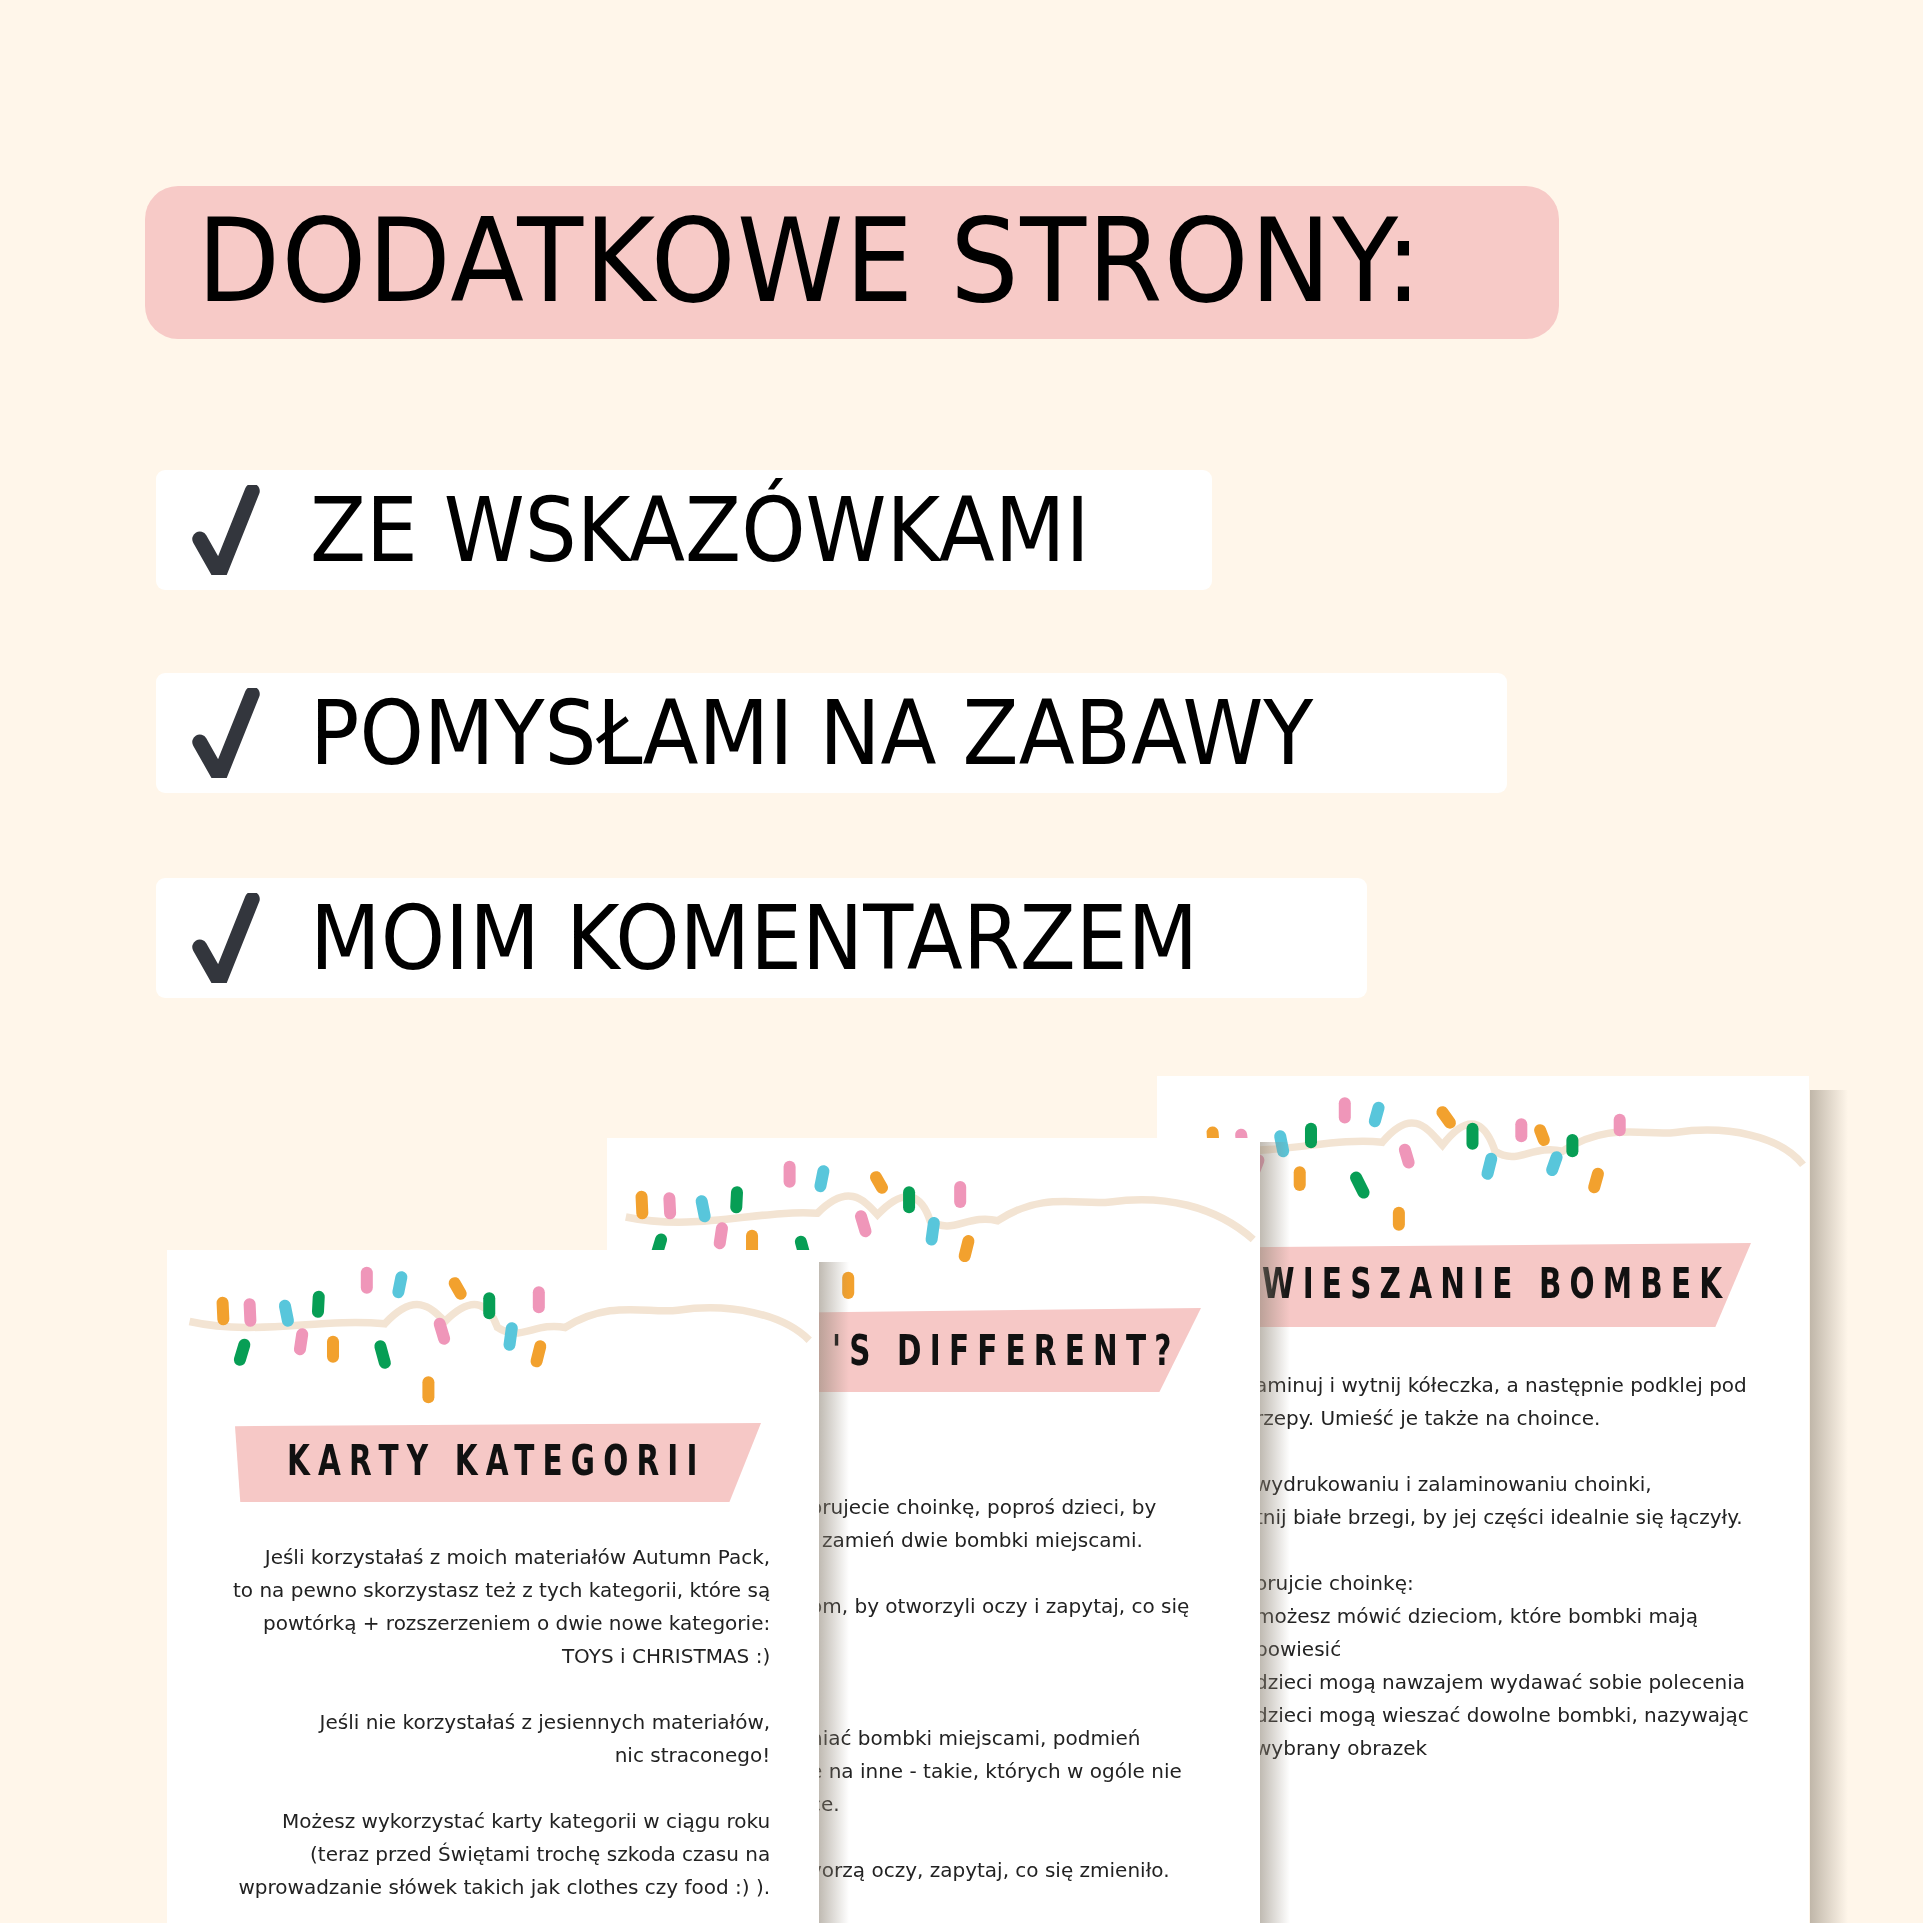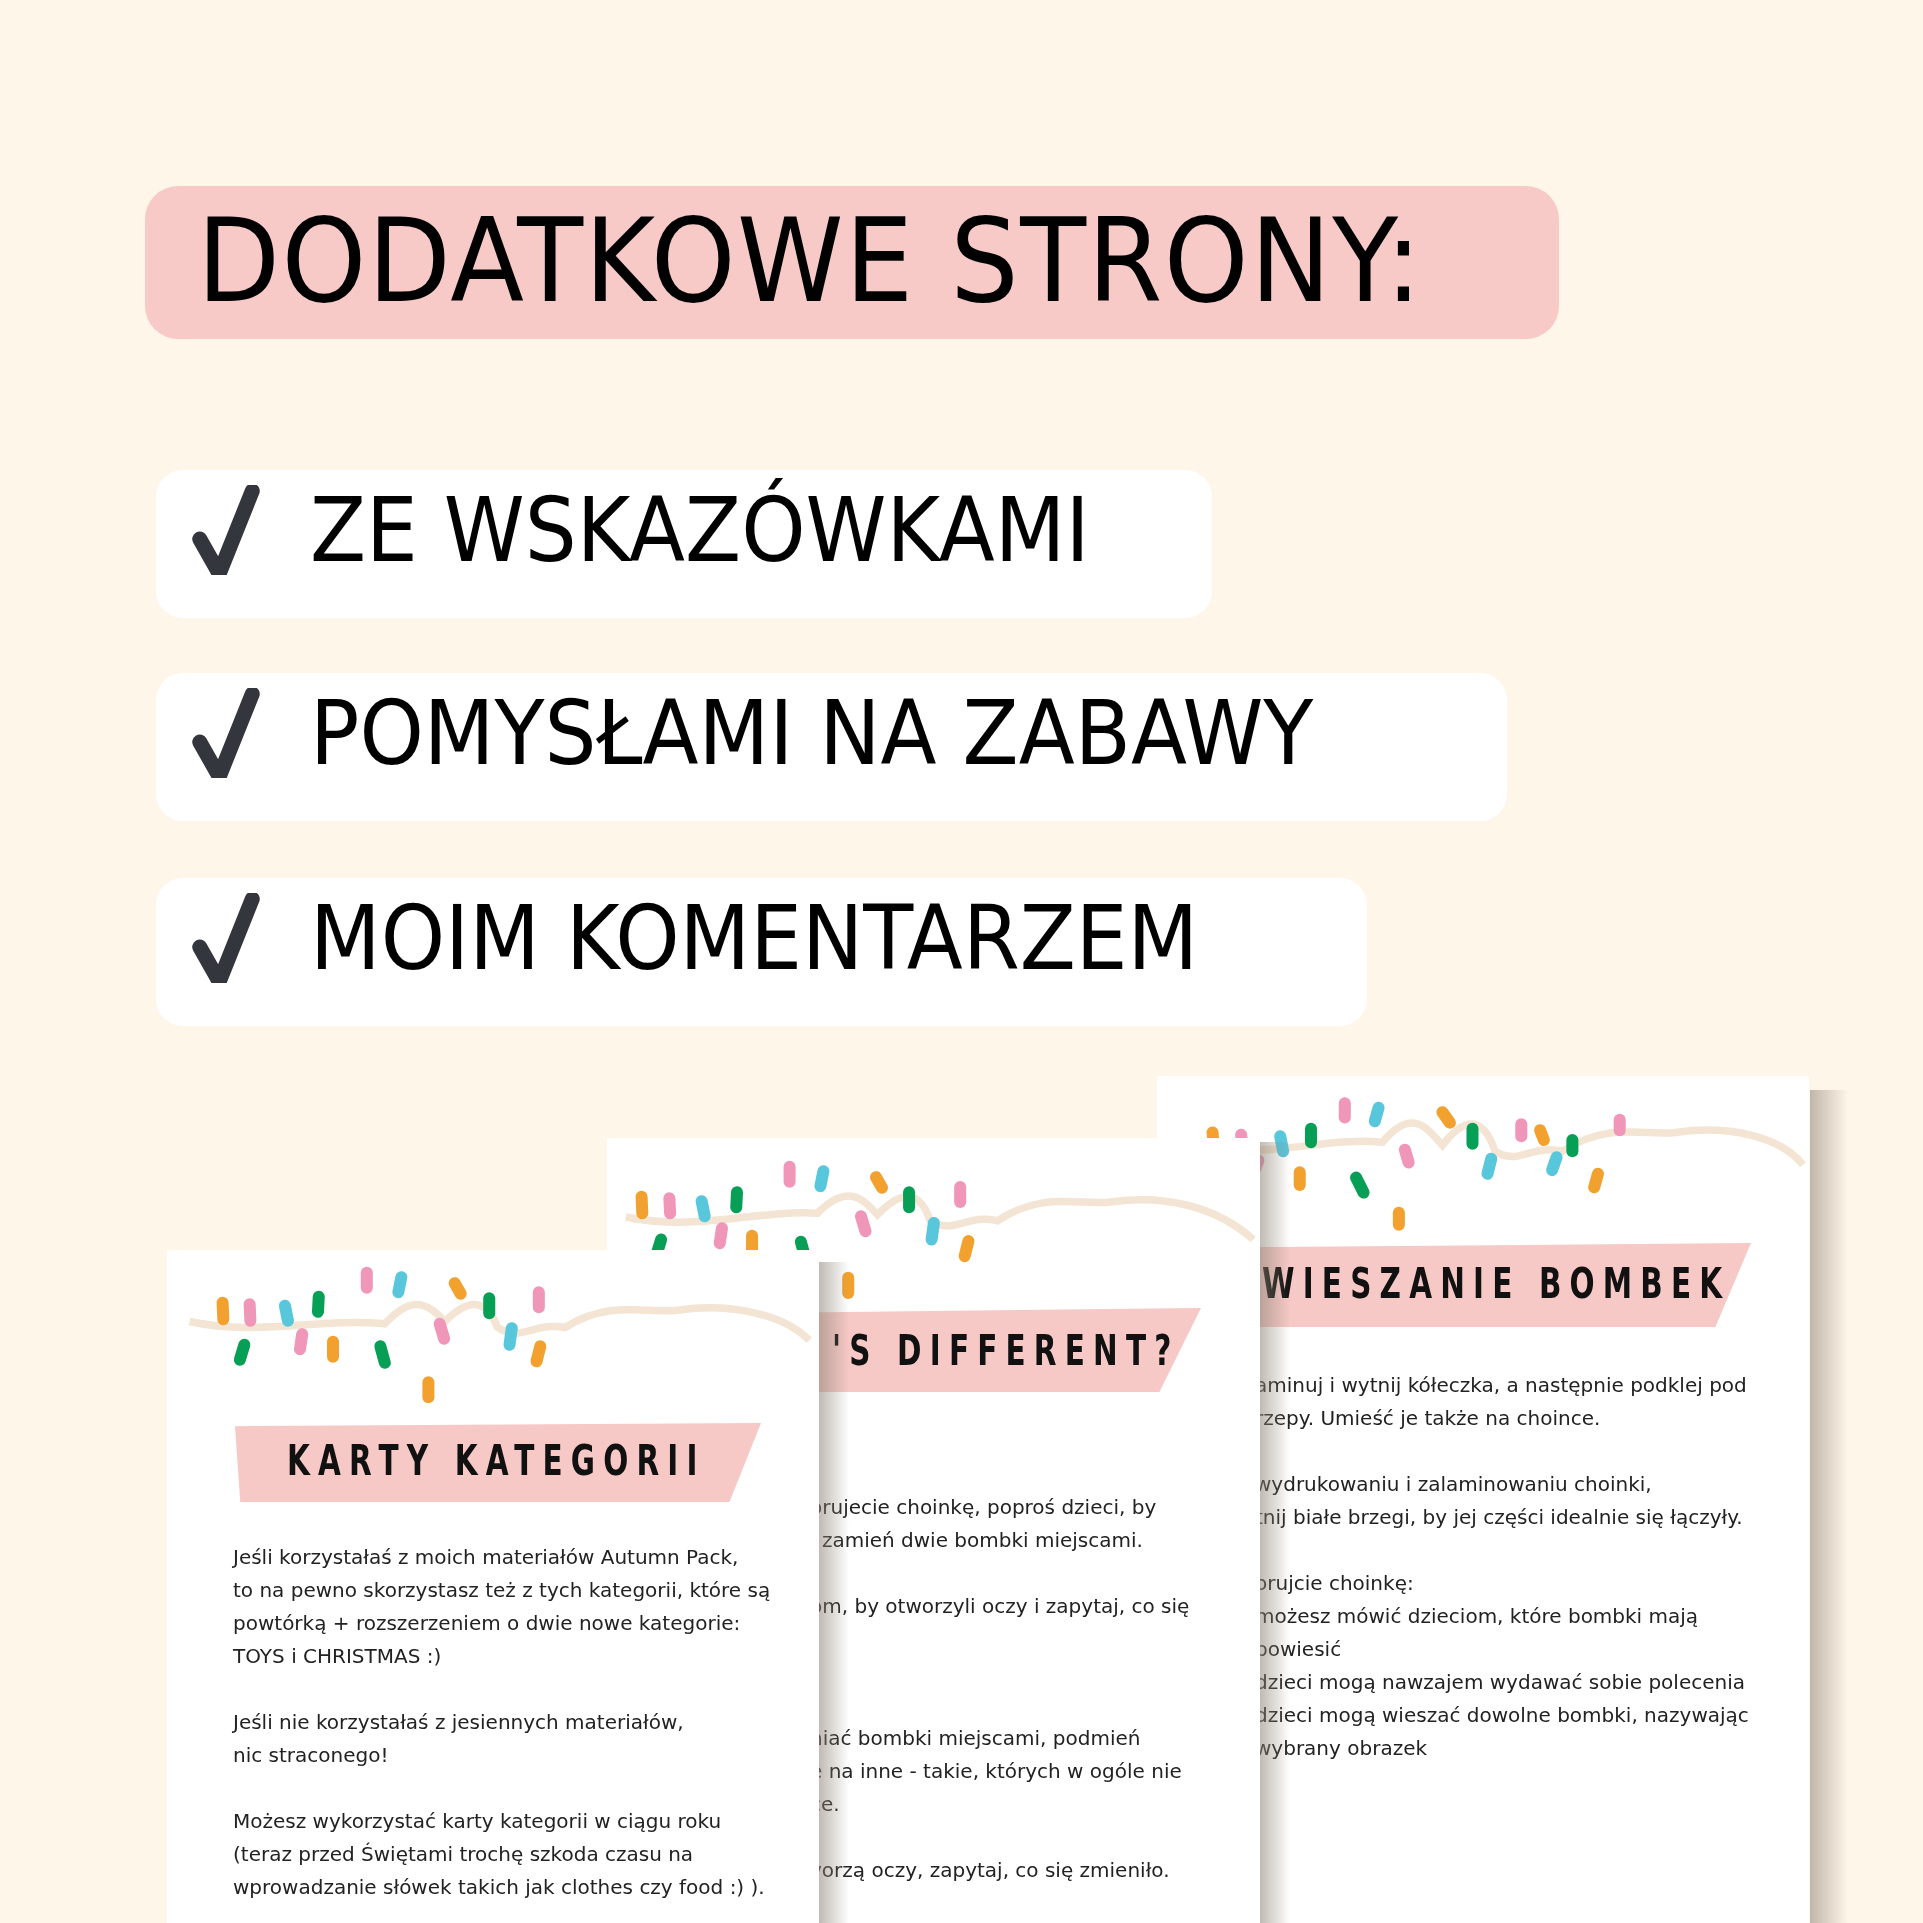--- a/index.html
+++ b/index.html
@@ -1,19 +1,19 @@
 <!DOCTYPE html>
 <html style="font-size:12px"><head>
 <meta charset="utf-8">
 <style>
   html,body{margin:0;padding:0;}
   body{width:1924px;height:1924px;background:#FFF6EA;position:relative;overflow:hidden;font-family:"Liberation Sans",sans-serif;}
   .title-pill{position:absolute;left:145px;top:186px;width:1414px;height:153px;background:#F7CAC7;border-radius:33px;}
   .title-text{position:absolute;left:197px;top:197px;font-family:"DejaVu Sans",sans-serif;font-size:116px;line-height:128px;color:#000;letter-spacing:1.5px;transform:scaleX(0.93);transform-origin:left center;white-space:nowrap;}
-  .check-row{position:absolute;left:156px;height:148px;background:#fff;border-radius:27px;}
+  .check-row{position:absolute;left:156px;height:120px;background:#fff;border-radius:9px;}
   .check-row .check{position:absolute;left:36px;top:15px;width:68px;height:90px;}
   .check-row .label{position:absolute;left:154px;top:13.5px;font-family:"DejaVu Sans",sans-serif;font-size:89px;line-height:93px;color:#000;white-space:nowrap;transform:scaleX(0.92);transform-origin:left center;}
   .page{position:absolute;background:#fff;overflow:hidden;}
   .page-shadow{position:absolute;background:linear-gradient(to right,rgba(140,130,115,.55),rgba(140,130,115,0));}
   .lights{position:absolute;left:0;width:100%;}
   .brush{position:absolute;background:#F6C8C6;}
   .page-heading{position:absolute;font-family:"DejaVu Sans Condensed","DejaVu Sans",sans-serif;font-weight:bold;font-size:42px;letter-spacing:10.5px;color:#111;white-space:nowrap;transform:scaleX(0.78);transform-origin:left center;}
   .body-text{position:absolute;font-family:"DejaVu Sans",sans-serif;font-size:20px;line-height:33px;color:#222;white-space:pre;}
 </style>
 </head>
@@ -96,21 +96,21 @@
         <line x1="481" y1="137" x2="476" y2="157" stroke="#F2A12E"></line>
       <line x1="321" y1="186" x2="321" y2="206" stroke="#F2A12E"></line>
     </g>
   </svg>
   <div class="brush" style="left:0;top:170px;width:594px;height:84px;clip-path:polygon(0 8%,100% 0,93% 100%,0 100%);"></div>
   <div class="page-heading" style="left:225px;top:188px;">'S DIFFERENT?</div>
   <div class="body-text" style="left:203px;top:353px;"><div>orujecie choinkę, poproś dzieci, by</div><div>i zamień dwie bombki miejscami.</div><div>&nbsp;</div><div>om, by otworzyli oczy i zapytaj, co się</div><div>&nbsp;</div><div>&nbsp;</div><div>&nbsp;</div><div>niać bombki miejscami, podmień</div><div>e na inne - takie, których w ogóle nie</div><div>ce.</div><div>&nbsp;</div><div>vorzą oczy, zapytaj, co się zmieniło.</div></div>
 </div>
 
 <div class="page-shadow" style="left:819px;top:1262px;width:30px;height:661px;"></div>
-<div class="page" style="left:167px;top:1250px;width:652px;height:674px;">
+<div class="page" style="left:167px;top:1250px;width:652px;height:674px;text-align:right;">
   <svg class="lights" style="top:0;height:173px;" viewBox="0 0 868 230">
     <path d="M30 95 C120 115 200 90 290 98 C330 55 350 75 370 95 C410 55 430 75 440 103 C470 123 490 95 530 103 C590 65 640 85 680 80 C750 70 820 85 855 120" fill="none" stroke="#F3E4D3" stroke-width="10"></path>
     <g stroke-linecap="round" stroke-width="16">
       <line x1="74" y1="70" x2="75" y2="92" stroke="#F2A12E"></line>
         <line x1="110" y1="72" x2="111" y2="94" stroke="#EF96B9"></line>
       <line x1="157" y1="74" x2="161" y2="94" stroke="#58C6DB"></line>
         <line x1="202" y1="62" x2="201" y2="82" stroke="#079E55"></line>
       <line x1="266" y1="30" x2="266" y2="50" stroke="#EF96B9"></line>
         <line x1="312" y1="36" x2="308" y2="56" stroke="#58C6DB"></line>
       <line x1="383" y1="44" x2="391" y2="58" stroke="#F2A12E"></line>

